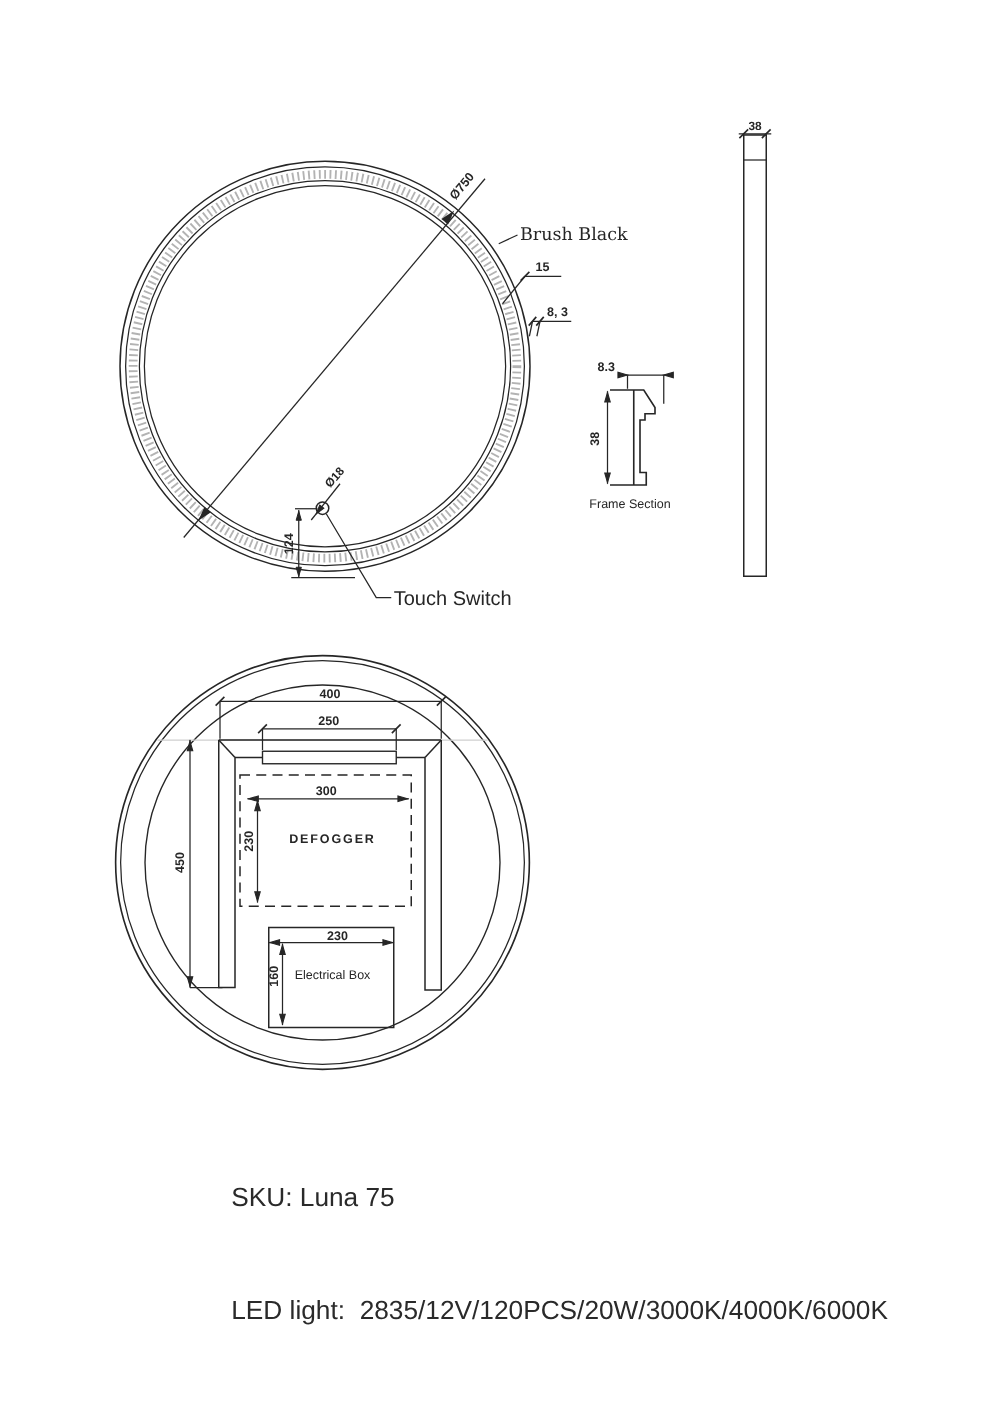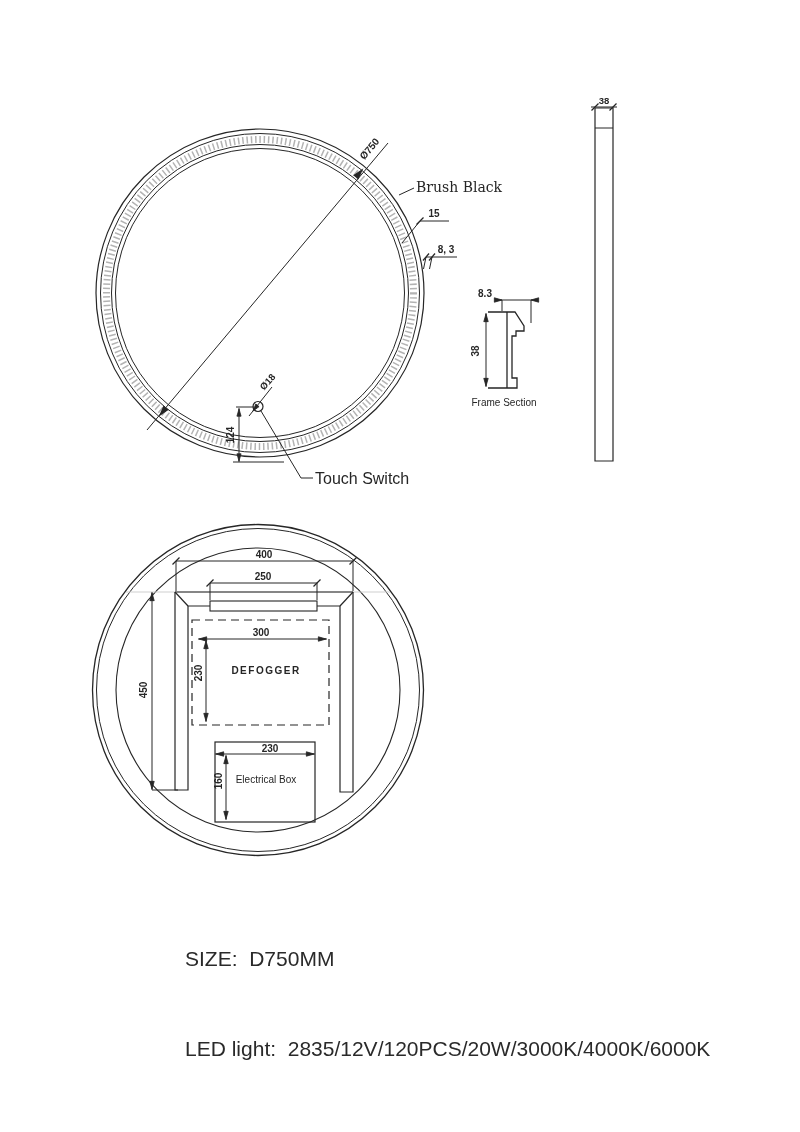--- a/index.html
+++ b/index.html
@@ -186,19 +186,19 @@
       <line x1="226" y1="755" x2="226" y2="820"></line>
       <use href="#arr" transform="translate(226,756) rotate(-90) scale(0.85)"></use>
       <use href="#arr" transform="translate(226,819) rotate(90) scale(0.85)"></use>
       <text class="dim" transform="translate(222,781) rotate(-90)" text-anchor="middle" stroke="none">160</text>
     </g>
     <text class="lbl-sm" x="266" y="783" text-anchor="middle" stroke="none">Electrical Box</text>
   </g>
 </svg>
 
   <div class="specs">
-    <div>SIZE:  D750MM</div>
+    <div>SKU: Luna 75</div>
     <div>LED light:  2835/12V/120PCS/20W/3000K/4000K/6000K</div>
     
     
     
   </div>
 </div>
 
 </body></html>

